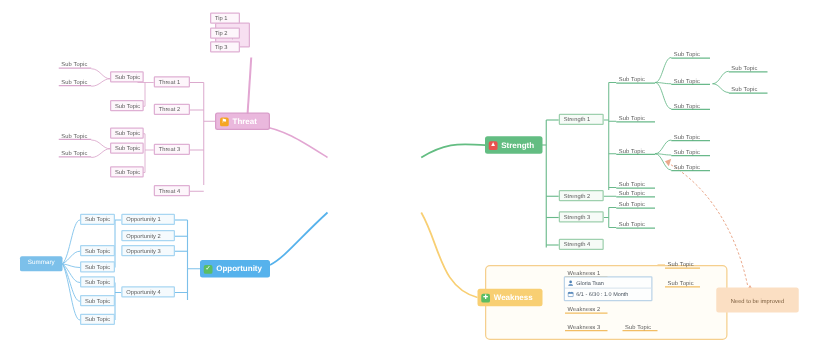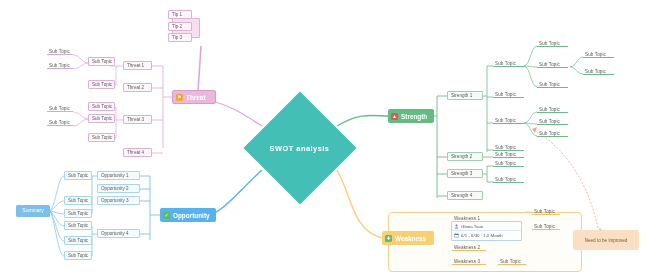--- a/index.html
+++ b/index.html
@@ -206,24 +206,20 @@
     <path d="M526,212 L532,212" stroke="#f2bd63" stroke-width=".8" fill="none"></path>
     <path d="M526,227 L532,227" stroke="#f2bd63" stroke-width=".8" fill="none"></path>
 
     <path d="M487,262 L498,262" stroke="#f2bd63" stroke-width=".8" fill="none"></path>
 
     <path d="M598,228 C590,190 570,150 532,129" stroke="#eaa98c" stroke-width=".8" fill="none" stroke-dasharray="2,1.6"></path>
     <path d="M532,129 L537,127 L535,133 Z" fill="#eaa98c"></path>
     <path d="M600,228 L597,233 L603,233 Z" fill="#eaa98c"></path>
   </svg>
 
-  <div id="center">
-    <div class="dia"></div>
-    <div class="ct">SWOT analysis</div>
-  </div>
 
   <div class="node chip tips" style="left:172px;top:18px;width:28px;height:20px;line-height:19px;text-align:center;">Tips</div>
   <div class="node chip t" style="left:168px;top:10px;width:24px;">Tip 1</div>
   <div class="node chip t" style="left:168px;top:22px;width:24px;">Tip 2</div>
   <div class="node chip t" style="left:168px;top:33px;width:24px;">Tip 3</div>
 
   <div class="node branch t" style="left:172px;top:90px;width:44px;">
     <span class="bico">⚑</span>
     <span>Threat</span>
   </div>

